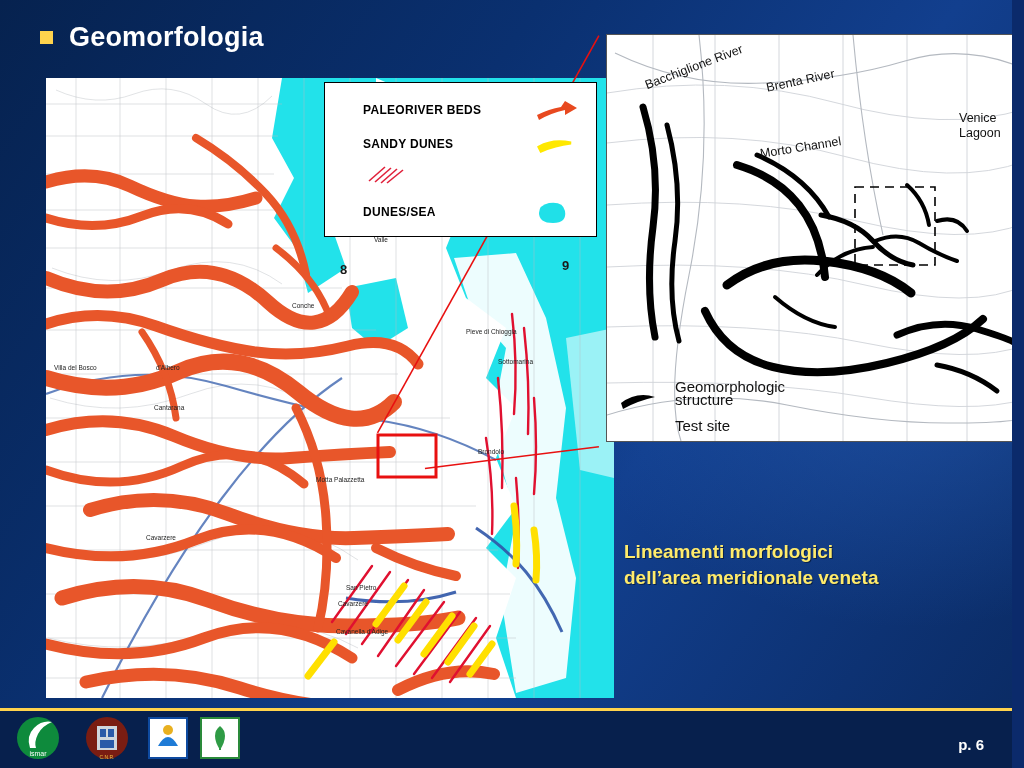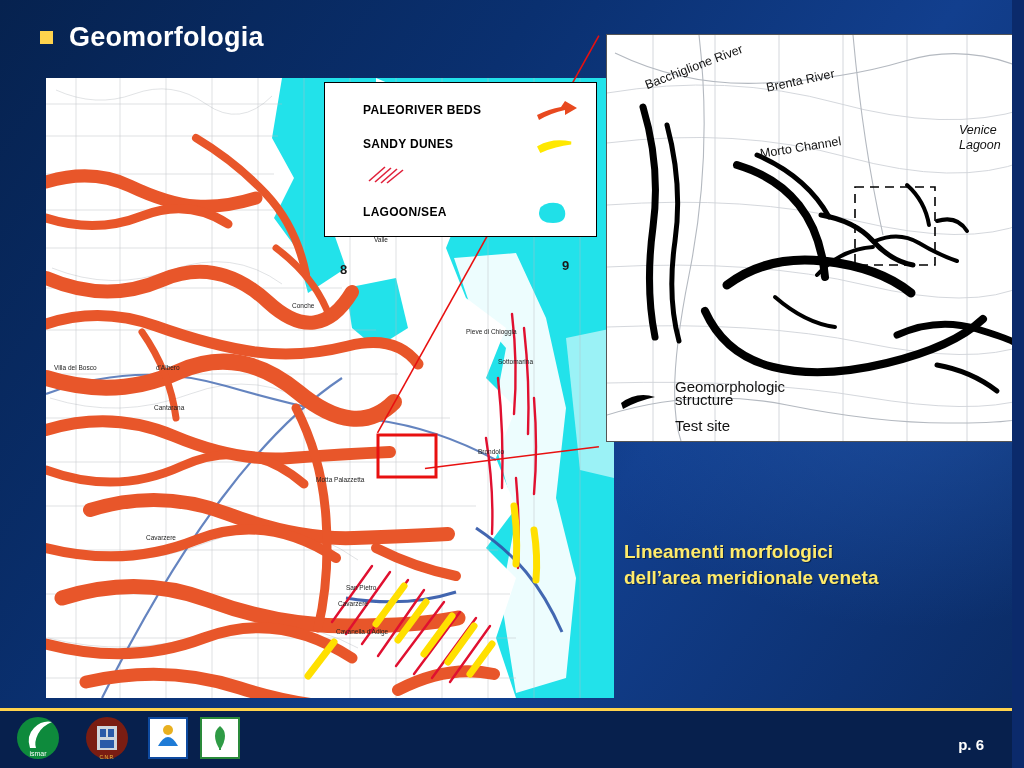--- a/index.html
+++ b/index.html
@@ -338,21 +338,21 @@
           <g stroke="#e0203a" stroke-width="1.6" fill="none">
             <path d="M6 20 L22 6"></path>
               <path d="M12 21 L28 7"></path>
               <path d="M18 22 L34 8"></path>
               <path d="M24 22 L40 9"></path>
           </g>
         </svg>
       </span>
     </div>
     <div class="legend-row" style="top:116px;">
-      <span class="legend-label">LAGOON/SEA</span>
+      <span class="legend-label">DUNES/SEA</span>
       <span class="legend-sym">
         <svg width="44" height="26" viewBox="0 0 44 26">
           <path d="M14 4 q14 -2 16 8 q2 12 -12 12 q-14 0 -14 -10 q0 -8 10 -10 z" fill="#20e0e8"></path>
         </svg>
       </span>
     </div>
   </div>
 
   <div class="inset">
     <svg class="map-canvas" viewBox="0 0 418 406" preserveAspectRatio="none">
@@ -398,21 +398,21 @@
 
       <rect x="248" y="152" width="80" height="78" fill="none" stroke="#000" stroke-width="1.6" stroke-dasharray="9 6"></rect>
 
       <path d="M14 304 q16 -12 34 -6 q-18 4 -32 12 z" fill="#000" transform="translate(0,64)"></path>
       <rect x="14" y="412" width="32" height="20" fill="none" stroke="#000" stroke-width="1.4" stroke-dasharray="7 5"></rect>
     </svg>
 
     <span class="inset-label" style="left:36px; top:44px; transform:rotate(-21deg); transform-origin:left top; font-style:normal;">Bacchiglione River</span>
     <span class="inset-label" style="left:158px; top:46px; transform:rotate(-12deg); transform-origin:left top;">Brenta River</span>
     <span class="inset-label" style="left:152px; top:112px; transform:rotate(-9deg); transform-origin:left top;">Morto Channel</span>
-    <span class="inset-label" style="left:352px; top:88px; line-height:15px;font-style:italic;">Venice
+    <span class="inset-label" style="left:352px; top:76px; line-height:15px;">Venice
 Lagoon</span>
 
     <span class="inset-legend-text" style="left:68px; top:345px;">Geomorphologic
 structure</span>
     <span class="inset-legend-text" style="left:68px; top:384px;text-align:right;">Test site</span>
   </div>
 
   <svg class="connector" viewBox="0 0 1024 768" preserveAspectRatio="none">
     <g stroke="#e81010" stroke-width="1.6" fill="none">
       <path d="M606 36 L382 438"></path>

